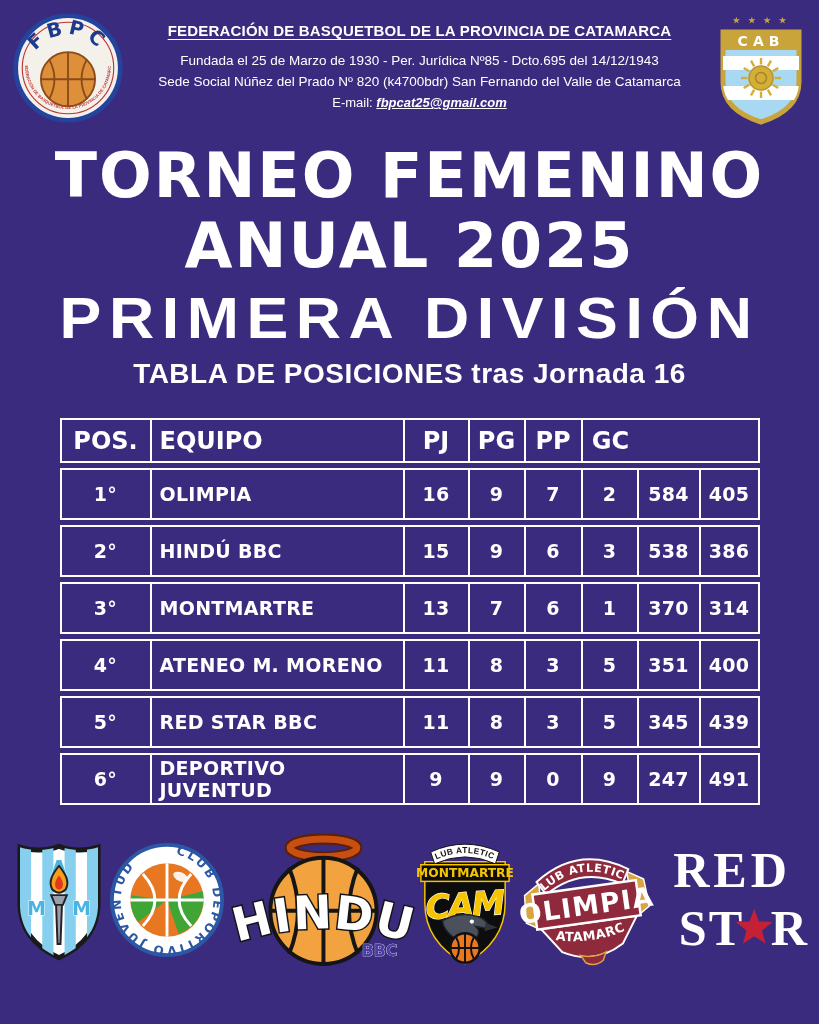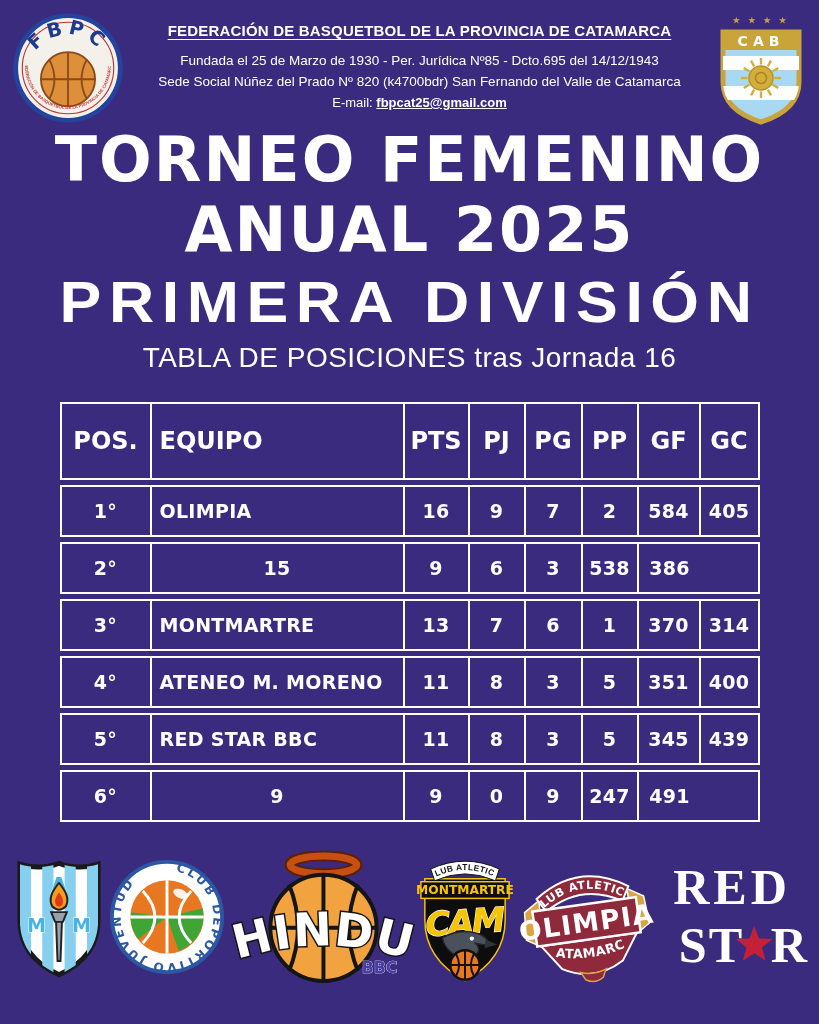--- a/index.html
+++ b/index.html
@@ -14,45 +14,45 @@
   
   .header { display: flex; align-items: flex-start; padding: 12px 12px 0 12px; gap: 4px; }
   .header-center { flex: 1; text-align: center; padding-top: 10px; }
   .fed-name {
     font-size: 15px; font-weight: bold; letter-spacing: 0.2px;
     text-decoration: underline; text-underline-offset: 3px;
   }
   .fed-line { font-size: 13.5px; margin-top: 13px; line-height: 1.3; }
   .fed-line.second { margin-top: 3px; }
   .email-line { font-size: 13px; margin-top: 5px; }
-  .email-link { color: #fff; font-weight: bold; text-decoration: underline; cursor: pointer; }
+  .email-link { color: #fff; font-weight: bold; text-decoration: underline; cursor: pointer; font-style: italic; }
   
   .title-main {
     text-align: center; font-family: "DejaVu Sans", sans-serif;
     font-weight: bold; font-size: 62px; line-height: 1.1; letter-spacing: 2px;
-    margin-top: 0;
+    margin-top: 16px;
   }
   .division {
     text-align: center; font-family: "Liberation Sans", sans-serif;
     font-weight: bold; font-size: 58px; letter-spacing: 7px; line-height: 1.05;
     margin-top: 8px; transform: scaleX(1.08); transform-origin: center;
     white-space: nowrap;
   }
   .subtitle {
-    text-align: center; font-weight: normal; font-size: 28px; margin-top: 9px;
+    text-align: center; font-weight: bold; font-size: 28px; margin-top: 9px;
     letter-spacing: 0.5px;
   }
   
   .table { width: 700px; margin: 28px auto 0 auto; }
   .trow {
     display: grid;
     grid-template-columns: 90px 253px 65px 56px 57px 56px 62px 57px;
     border: 2px solid #fff;
   }
-  .trow.head { height: 78px; }
+  .trow.head { height: 45px; }
   .trow.body { height: 52px; margin-top: 5px; }
   .cell {
     border-right: 2px solid #fff;
     display: flex; align-items: center; justify-content: center;
     font-family: "DejaVu Sans", sans-serif; font-weight: bold; color: #fff;
   }
   .cell:last-child { border-right: none; }
   .cell.left { justify-content: flex-start; padding-left: 8px; }
   .head .cell { font-size: 24px; }
   .body .cell { font-size: 19px; letter-spacing: 0.3px; }
@@ -134,41 +134,40 @@
 <div class="title-main">TORNEO FEMENINO</div>
 <div class="title-main" style="margin-top:2px">ANUAL 2025</div>
 <div class="division">PRIMERA DIVISIÓN</div>
 <div class="subtitle">TABLA DE POSICIONES tras Jornada 16</div>
 
 <div class="table">
 
   <div class="trow head">
     <div class="cell">POS.</div>
     <div class="cell left">EQUIPO</div>
-    <div class="cell">PTS</div>
     <div class="cell">PJ</div>
     <div class="cell">PG</div>
     <div class="cell">PP</div>
-    <div class="cell">GF</div>
     <div class="cell">GC</div>
   </div>
 
   <div class="trow body">
     <div class="cell">1°</div>
     <div class="cell left">OLIMPIA</div>
     <div class="cell">16</div>
     <div class="cell">9</div>
     <div class="cell">7</div>
     <div class="cell">2</div>
     <div class="cell">584</div>
     <div class="cell">405</div>
   </div>
 
   <div class="trow body">
     <div class="cell">2°</div>
+    <div class="cell left">HINDÚ BBC</div>
     <div class="cell">15</div>
     <div class="cell">9</div>
     <div class="cell">6</div>
     <div class="cell">3</div>
     <div class="cell">538</div>
     <div class="cell">386</div>
   </div>
 
   <div class="trow body">
     <div class="cell">3°</div>
@@ -198,20 +197,21 @@
     <div class="cell">11</div>
     <div class="cell">8</div>
     <div class="cell">3</div>
     <div class="cell">5</div>
     <div class="cell">345</div>
     <div class="cell">439</div>
   </div>
 
   <div class="trow body">
     <div class="cell">6°</div>
+    <div class="cell left">DEPORTIVO JUVENTUD</div>
     <div class="cell">9</div>
     <div class="cell">9</div>
     <div class="cell">0</div>
     <div class="cell">9</div>
     <div class="cell">247</div>
     <div class="cell">491</div>
   </div>
 </div>
 
 <div class="logos">

